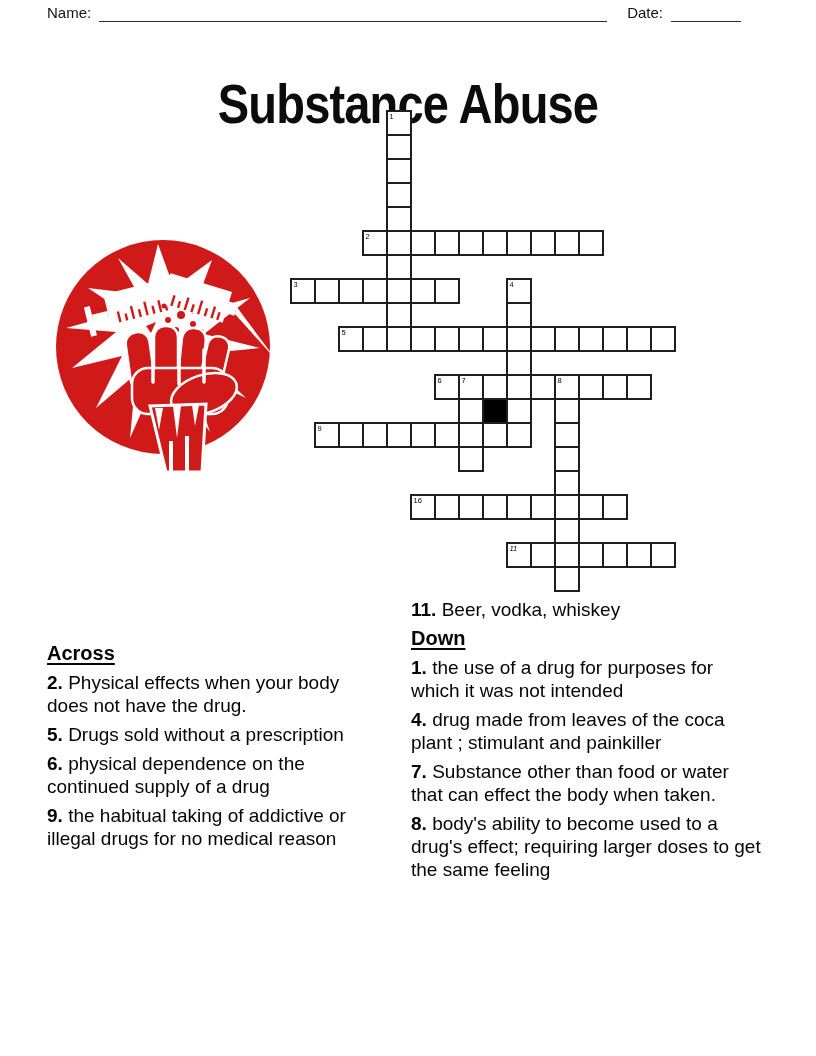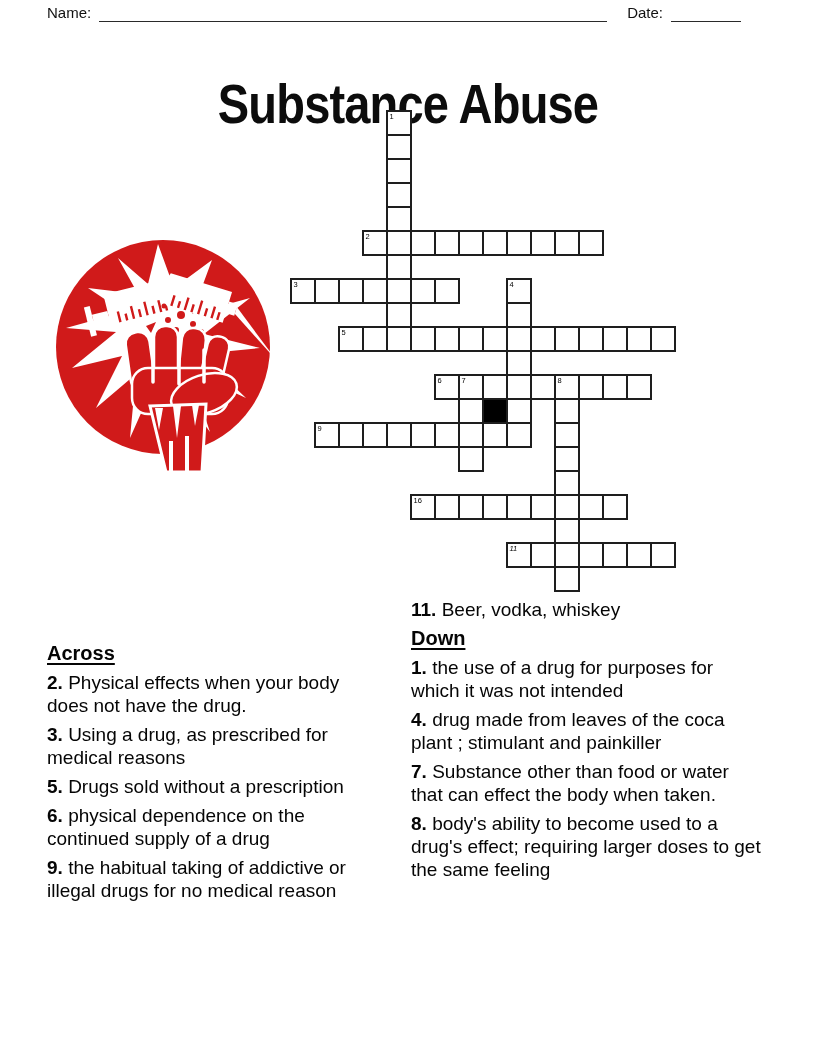--- a/index.html
+++ b/index.html
@@ -236,21 +236,20 @@
     <div class="cell" style="left: 312px; top: 432px;"></div>
     <div class="cell" style="left: 336px; top: 432px;"></div>
     <div class="cell" style="left: 360px; top: 432px;"></div>
     <div class="cell black" style="left: 192px; top: 288px;"></div>
   </div>
 
 <div class="clue-col col-left">
   <h2 class="clue-heading">Across</h2>
   <div>
       <p class="clue"><b>2.</b><span> Physical effects when your body does not have the drug.</span></p>
-      <p class="clue"><b>3.</b><span> Using a drug, as prescribed for medical reasons</span></p>
       <p class="clue"><b>5.</b><span> Drugs sold without a prescription</span></p>
       <p class="clue"><b>6.</b><span> physical dependence on the continued supply of a drug</span></p>
       <p class="clue"><b>9.</b><span> the habitual taking of addictive or illegal drugs for no medical reason</span></p>
     </div>
 </div>
 
 <div class="clue-col col-right">
   <div>
       <p class="clue"><b>11.</b><span> Beer, vodka, whiskey</span></p>
     </div>

